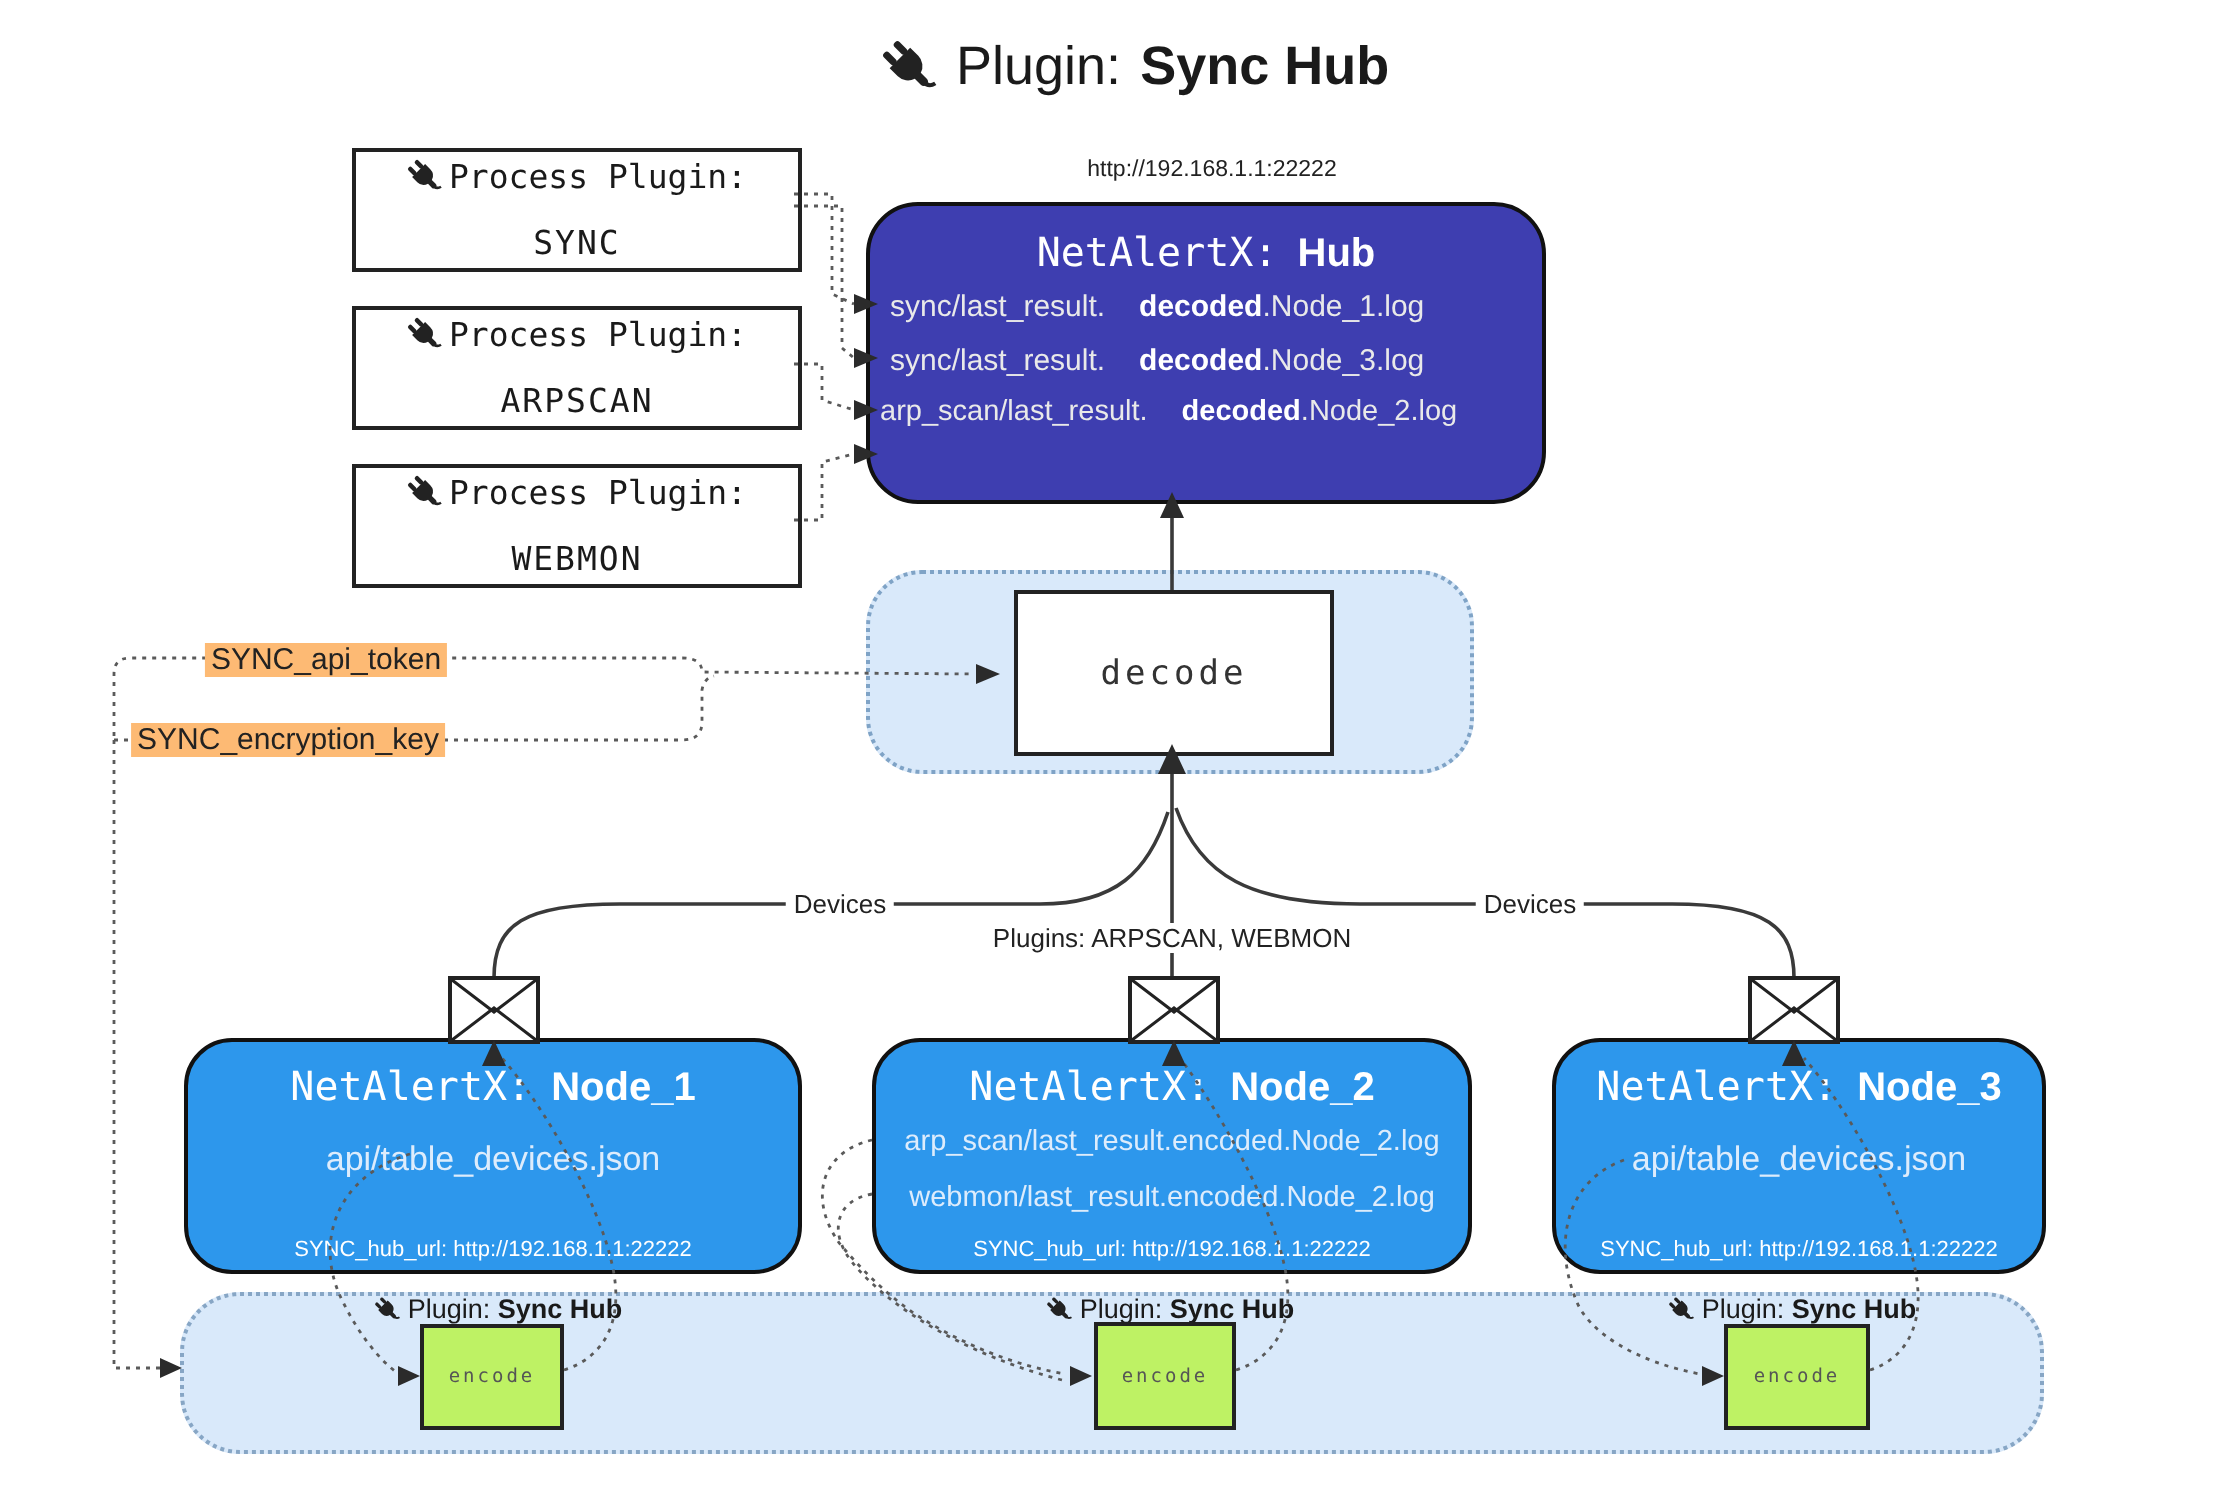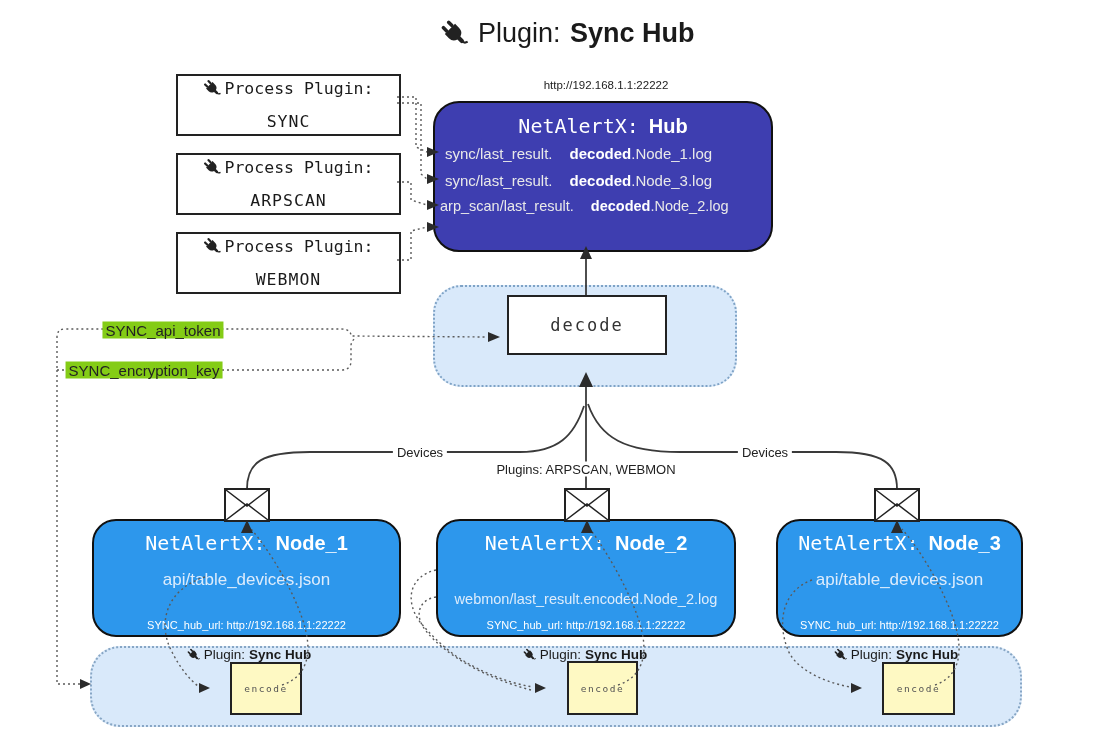--- a/index.html
+++ b/index.html
@@ -25,44 +25,44 @@
        border-radius:26px;box-sizing:border-box;}
   .hub-title{position:absolute;left:0;right:0;top:11px;text-align:center;color:#fff;font-size:20px;white-space:nowrap;}
   .hub-title .mono{margin-right:10px;}
   .hlog{position:absolute;left:10px;color:#e9e9e9;font-size:15px;white-space:nowrap;}
   .hlog b{color:#fff;margin-left:17px;}
   .hlog.wide{left:5px;font-size:14.5px;}
 
   
   .dec-panel{left:433px;top:285px;width:304px;height:102px;background:#D9E9FA;
              border:2px dotted #7FA3C6;border-radius:28px;box-sizing:border-box;}
-  .dec-box{left:507px;top:295px;width:160px;height:60px;background:#fff;border:2.5px solid #222;
+  .dec-box{left:507px;top:295px;width:160px;height:83px;background:#fff;border:2.5px solid #222;
            box-sizing:border-box;display:flex;align-items:center;justify-content:center;
            font-size:17px;letter-spacing:2px;color:#333;}
 
   
   .node{background:#2D97EC;border:2.5px solid #111;border-radius:24px;box-sizing:border-box;top:519px;height:118px;}
   .n1{left:92px;width:309px;} .n2{left:436px;width:300px;} .n3{left:776px;width:247px;}
   .n-title{position:absolute;left:0;right:0;top:10px;text-align:center;color:#fff;font-size:20px;white-space:nowrap;}
   .n-title .mono{margin-right:10px;}
   .n-line{position:absolute;left:0;right:0;text-align:center;color:#ddecfc;white-space:nowrap;}
   .n-url{position:absolute;left:0;right:0;top:98px;text-align:center;color:#fff;font-size:11px;white-space:nowrap;}
 
   
   .band{left:90px;top:646px;width:932px;height:81px;background:#D9E9FA;
         border:2px dotted #87A6C5;border-radius:30px;box-sizing:border-box;}
   .blabel{display:flex;align-items:center;gap:3px;font-size:13.5px;transform:translateX(-50%);white-space:nowrap;}
-  .ebox{background:#fef9c3;border:2px solid #222;box-sizing:border-box;display:flex;align-items:center;
-        justify-content:center;font-size:9.5px;letter-spacing:1.5px;color:#555;margin-left:20px;}
+  .ebox{background:#bef264;border:2px solid #222;box-sizing:border-box;display:flex;align-items:center;
+        justify-content:center;font-size:9.5px;letter-spacing:1.5px;color:#555;}
 
   
   .overlay{position:absolute;left:0;top:0;z-index:5;pointer-events:none;}
   .toplabel{position:absolute;z-index:10;background:#fff;padding:0 4px;font-size:13px;color:#222;
             transform:translate(-50%,-50%);white-space:nowrap;}
-  .seclabel{position:absolute;z-index:10;background:#84cc16;padding:0 3px;font-size:15px;color:#222;
+  .seclabel{position:absolute;z-index:10;background:#fdba74;padding:0 3px;font-size:15px;color:#222;
             transform:translate(-50%,-50%);white-space:nowrap;}
 
   .d{stroke:#5a5a5a;stroke-width:1.4;stroke-dasharray:2 3;fill:none;}
   .s{stroke:#3a3a3a;stroke-width:1.8;fill:none;}
   .ah{fill:#2b2b2b;stroke:none;}
   .env{fill:#fff;stroke:#222;stroke-width:2;}
   .envl{fill:none;stroke:#222;stroke-width:1.5;}
   .plug{fill:#222;}
 </style>
 </head>
@@ -134,20 +134,21 @@
     <div class="n-title">
       <span class="mono">NetAlertX:</span><span class="bold">Node_1</span>
     </div>
     <div class="n-line" style="top:49px;font-size:17px">api/table_devices.json</div>
     <div class="n-url">SYNC_hub_url: http://192.168.1.1:22222</div>
   </div>
   <div class="abs node n2">
     <div class="n-title">
       <span class="mono">NetAlertX:</span><span class="bold">Node_2</span>
     </div>
+    <div class="n-line" style="top:42px;font-size:14.5px">arp_scan/last_result.encoded.Node_2.log</div>
     <div class="n-line" style="top:70px;font-size:14.5px">webmon/last_result.encoded.Node_2.log</div>
     <div class="n-url">SYNC_hub_url: http://192.168.1.1:22222</div>
   </div>
   <div class="abs node n3">
     <div class="n-title">
       <span class="mono">NetAlertX:</span><span class="bold">Node_3</span>
     </div>
     <div class="n-line" style="top:49px;font-size:17px">api/table_devices.json</div>
     <div class="n-url">SYNC_hub_url: http://192.168.1.1:22222</div>
   </div>

